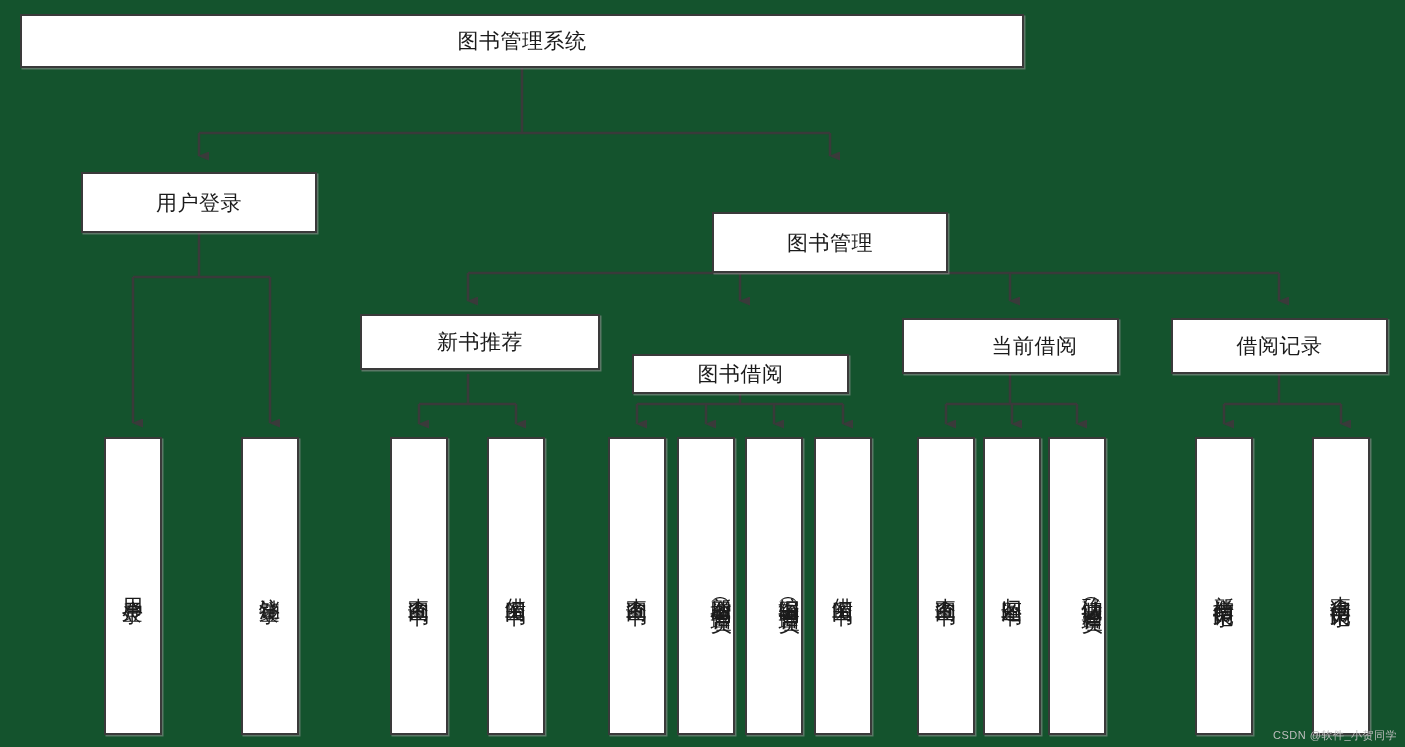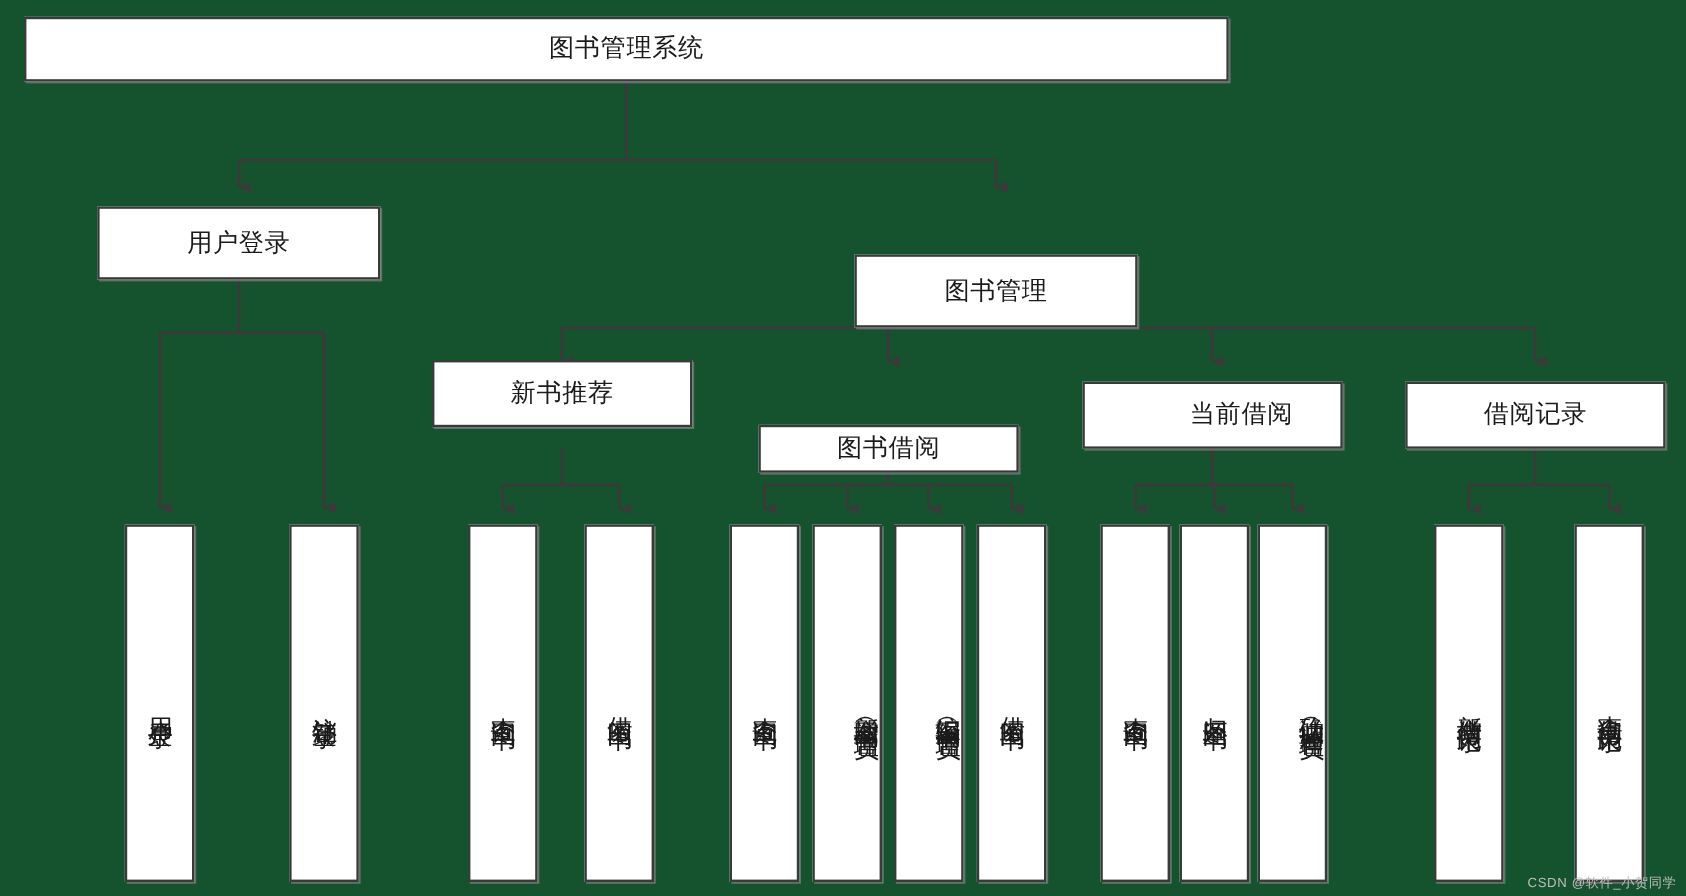--- a/index.html
+++ b/index.html
@@ -132,21 +132,21 @@
     <span class="node-label">图书管理系统</span>
   </div>
 
   <div class="node horiz" style="left:81px; top:172px; width:236px; height:61px;">
     <span class="node-label">用户登录</span>
   </div>
   <div class="node horiz" style="left:712px; top:172px; width:236px; height:61px;margin-top:40px;">
     <span class="node-label">图书管理</span>
   </div>
 
-  <div class="node horiz" style="left:360px; top:300px; width:217px; height:56px;">
+  <div class="node horiz" style="left:360px; top:314px; width:240px; height:56px;">
     <span class="node-label">新书推荐</span>
   </div>
   <div class="node horiz" style="left:632px; top:318px; width:217px; height:40px;margin-top:36px;">
     <span class="node-label">图书借阅</span>
   </div>
   <div class="node horiz" style="left:902px; top:318px; width:217px; height:56px;padding-left:48px;">
     <span class="node-label">当前借阅</span>
   </div>
   <div class="node horiz" style="left:1171px; top:318px; width:217px; height:56px;">
     <span class="node-label">借阅记录</span>

